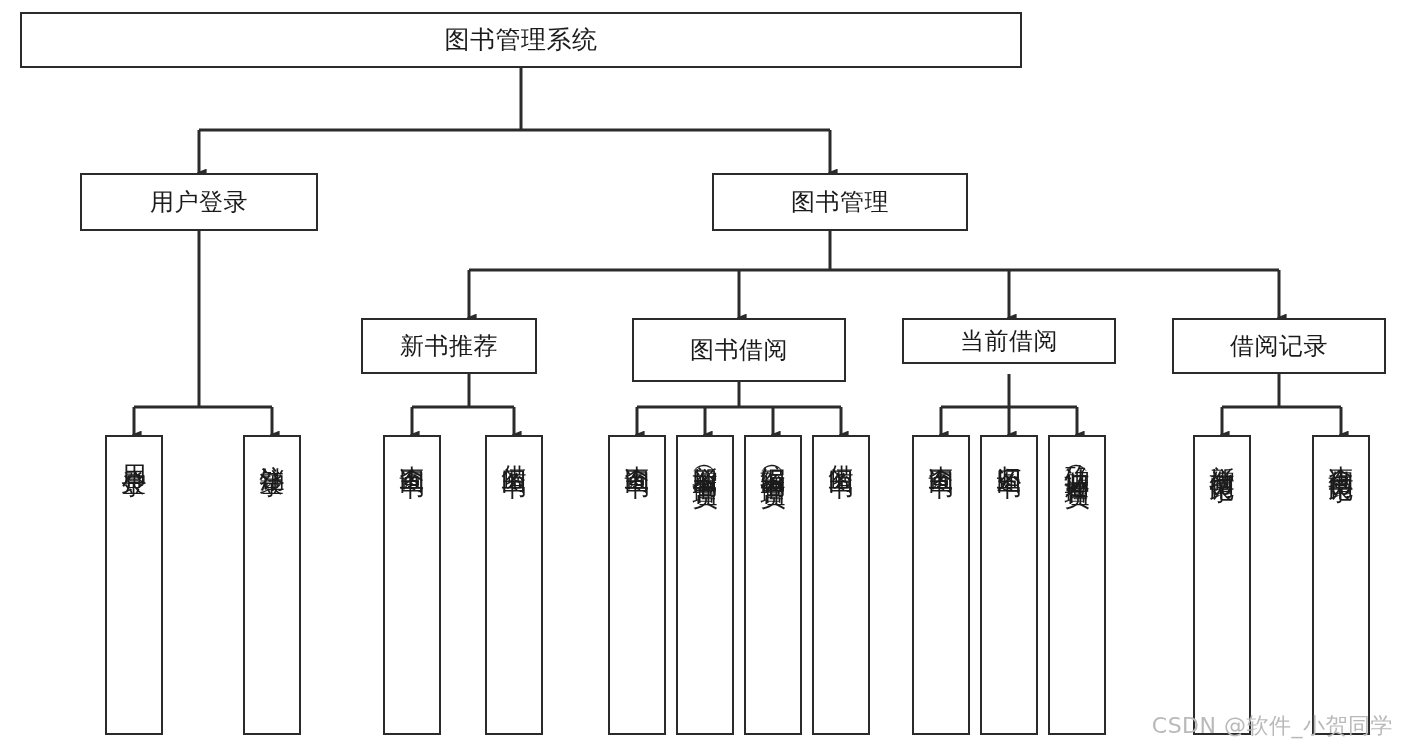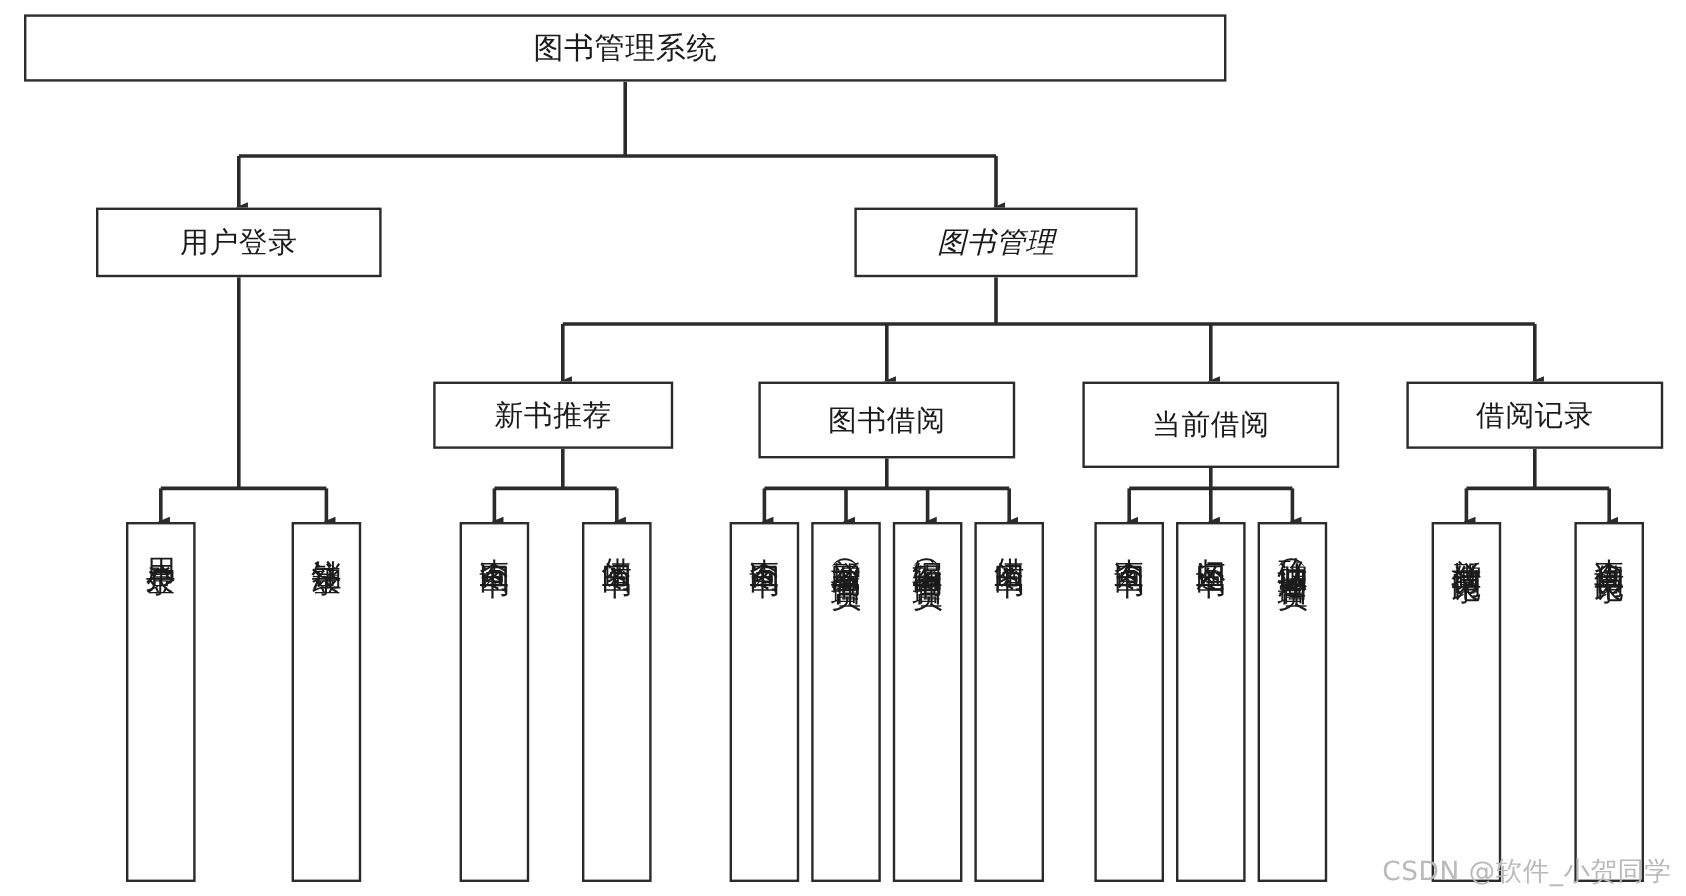--- a/index.html
+++ b/index.html
@@ -131,33 +131,33 @@
   </svg>
 
   <div class="node horiz root" style="left:20px; top:12px; width:1002px; height:56px;">
     <span class="label">图书管理系统</span>
   </div>
 
   <div class="node horiz" style="left:80px; top:173px; width:238px; height:58px;">
     <span class="label">用户登录</span>
   </div>
 
-  <div class="node horiz" style="left:712px; top:173px; width:236px; height:58px;font-style:italic;">
+  <div class="node horiz" style="left:712px; top:173px; width:256px; height:58px;">
     <span class="label">图书管理</span>
   </div>
 
-  <div class="node horiz" style="left:361px; top:318px; width:200px; height:56px;">
+  <div class="node horiz" style="left:361px; top:318px; width:176px; height:56px;">
     <span class="label">新书推荐</span>
   </div>
 
   <div class="node horiz" style="left:632px; top:318px; width:214px; height:64px;">
     <span class="label">图书借阅</span>
   </div>
 
-  <div class="node horiz" style="left:902px; top:318px; width:214px; height:72px;">
+  <div class="node horiz" style="left:902px; top:318px; width:214px; height:46px;">
     <span class="label">当前借阅</span>
   </div>
 
   <div class="node horiz" style="left:1172px; top:318px; width:214px; height:56px;">
     <span class="label">借阅记录</span>
   </div>
 
   <div class="node vert" style="left:105px; top:435px; width:58px; height:300px;">
     <span class="label">用户登录</span>
   </div>

